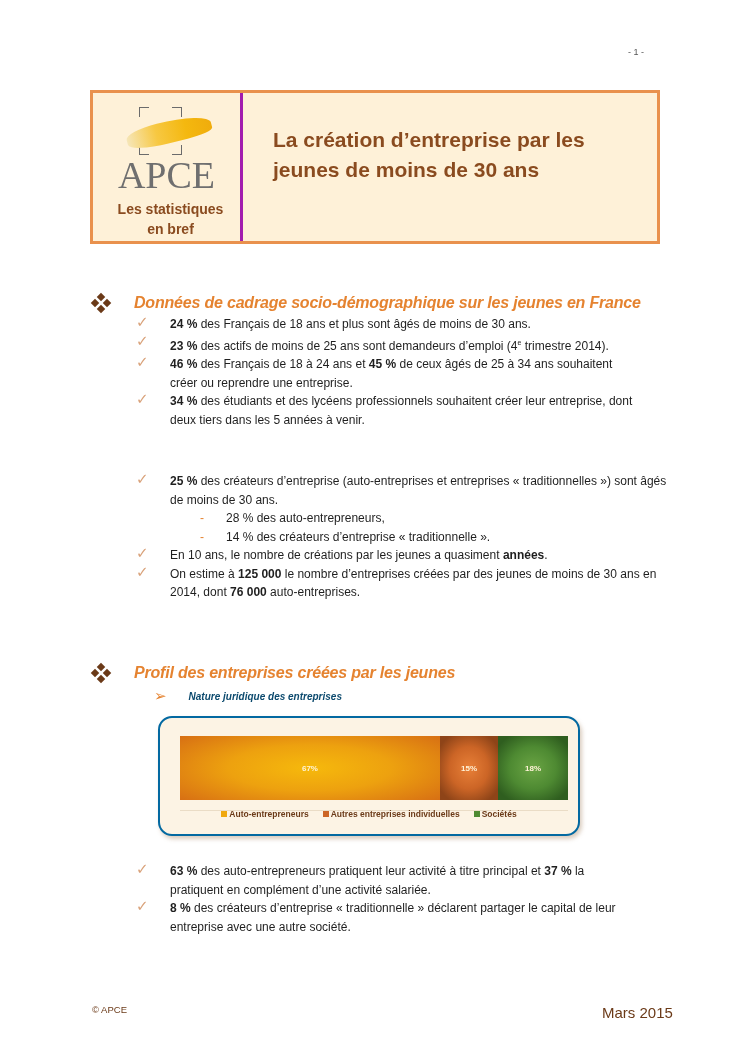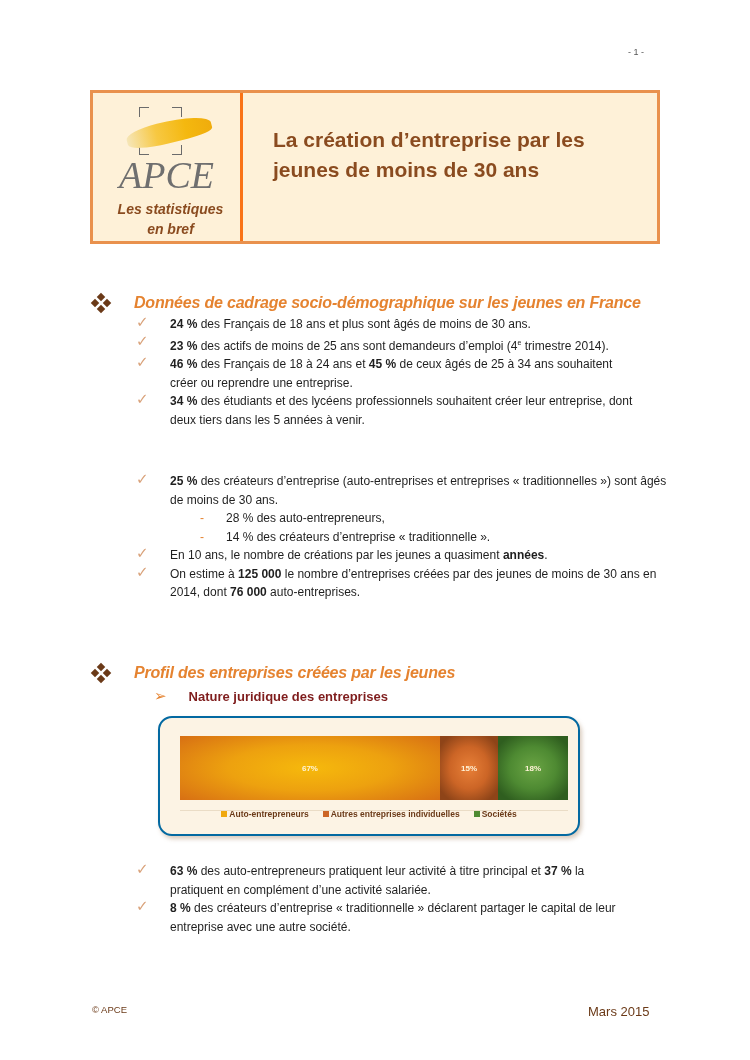--- a/index.html
+++ b/index.html
@@ -3,21 +3,21 @@
 <meta charset="utf-8">
 <style>
   * { box-sizing: border-box; margin: 0; padding: 0; }
   html, body { width: 750px; height: 1060px; background: #ffffff; }
   body { position: relative; font-family: "Liberation Sans", "DejaVu Sans", sans-serif; color: #1a1a1a; overflow: hidden; }
 
   .page-number { position: absolute; top: 47px; left: 628px; font-size: 9px; color: #555; }
 
   
   .banner { position: absolute; left: 90px; top: 90px; width: 570px; height: 154px; border: 3px solid #e9914d; background: #fef1d8; display: flex; }
-  .banner-left { width: 150px; border-right: 3px solid #f97316; position: relative; display: flex; flex-direction: column; align-items: center; font-style: italic; }
+  .banner-left { width: 150px; border-right: 3px solid #a21caf; position: relative; display: flex; flex-direction: column; align-items: center; }
   .logo { position: relative; width: 110px; height: 95px; margin-top: 8px; }
   .logo .bracket { position: absolute; width: 10px; height: 10px; border-color: #6b6b6b; border-style: solid; }
   .logo .b-tl { left: 27px; top: 6px; border-width: 1.5px 0 0 1.5px; }
   .logo .b-tr { left: 60px; top: 6px; border-width: 1.5px 1.5px 0 0; }
   .logo .b-bl { left: 27px; top: 44px; border-width: 0 0 1.5px 1.5px; }
   .logo .b-br { left: 60px; top: 44px; border-width: 0 1.5px 1.5px 0; }
   .logo .swoosh { position: absolute; left: 14px; top: 20px; width: 86px; height: 22px; background: linear-gradient(90deg, #f6e6b8 0%, #f7c842 35%, #f4b80f 70%, #f0ac0c 100%); border-radius: 50% 80% 40% 60% / 50% 70% 30% 50%; transform: rotate(-14deg); }
   .logo .wordmark { position: absolute; left: 0; right: 0; top: 52px; text-align: center; font-family: "Liberation Serif", "DejaVu Serif", serif; font-size: 38px; color: #6f6f6f; letter-spacing: 0px; }
   .banner-tag { margin-top: 3px; text-align: center; font-size: 14px; font-weight: bold; color: #8a4b1f; line-height: 20px; margin-left: 8px; }
   .banner-right { flex: 1; padding: 32px 0 0 30px; }
@@ -37,36 +37,36 @@
   .items { list-style: none; margin-left: 44px; }
   .item { position: relative; padding-left: 34px; font-size: 12px; line-height: 18.5px; color: #1f1f1f; }
   .check-icon { position: absolute; left: 0; top: -2px; font-size: 15px; color: #d9a27a; font-weight: bold; }
   .item b { font-weight: bold; }
   .sublist { list-style: none; margin-left: 30px; }
   .subitem { position: relative; padding-left: 26px; font-size: 12px; line-height: 18.5px; }
   .dash-icon { position: absolute; left: 0; top: 0; color: #e58330; }
 
   .subhead { display: flex; align-items: center; margin-left: 62px; height: 22px; }
   .arrow-icon { font-size: 15px; color: #e58330; margin-right: 22px; }
-  .subhead-title { font-size: 13px; font-weight: bold; color: #7f1d1d; }
+  .subhead-title { font-size: 10px; font-weight: bold; font-style: italic; color: #0c4a6e; }
 
   
   .chart-frame { position: absolute; left: 158px; top: 716px; width: 422px; height: 120px; background: #fcf3e4; border: 2px solid #0369a1; border-radius: 14px; box-shadow: 2px 3px 4px rgba(150,110,70,0.35); }
   .chart-plot { position: absolute; left: 20px; top: 18px; width: 388px; height: 64px; display: flex; }
   .seg { height: 100%; display: flex; align-items: center; justify-content: center; font-size: 8px; font-weight: bold; color: #fff3d8; }
   .seg-auto { background: radial-gradient(ellipse 70% 80% at 50% 50%, #f6b90c 0%, #eda10f 45%, #d56a14 100%); }
   .seg-autres { background: radial-gradient(ellipse 60% 60% at 50% 50%, #e88038 0%, #cc6526 55%, #8e4418 100%); }
   .seg-soc { background: radial-gradient(ellipse 60% 60% at 50% 50%, #6aa444 0%, #4e8a32 55%, #2f5e1f 100%); }
   .chart-baseline { position: absolute; left: 20px; top: 92px; width: 388px; height: 1px; background: #eadcc6; }
   .legend { position: absolute; left: 0; right: 0; top: 91px; display: flex; justify-content: center; gap: 14px; font-size: 8.5px; font-weight: bold; color: #6b3a18; }
   .legend-item { display: flex; align-items: center; }
   .swatch { width: 6px; height: 6px; margin-right: 2px; }
 
   .footer-left { position: absolute; left: 92px; top: 1004px; font-size: 9.5px; color: #6b3a18; }
-  .footer-right { position: absolute; left: 588px; top: 1004px; font-size: 13px; color: #6b3a18; }
+  .footer-right { position: absolute; left: 602px; top: 1004px; font-size: 15px; color: #6b3a18; }
 </style>
 </head>
 <body>
 
 <div class="page-number">- 1 -</div>
 
 <div class="banner">
   <div class="banner-left">
     <div class="logo">
       <div class="bracket b-tl"></div>

